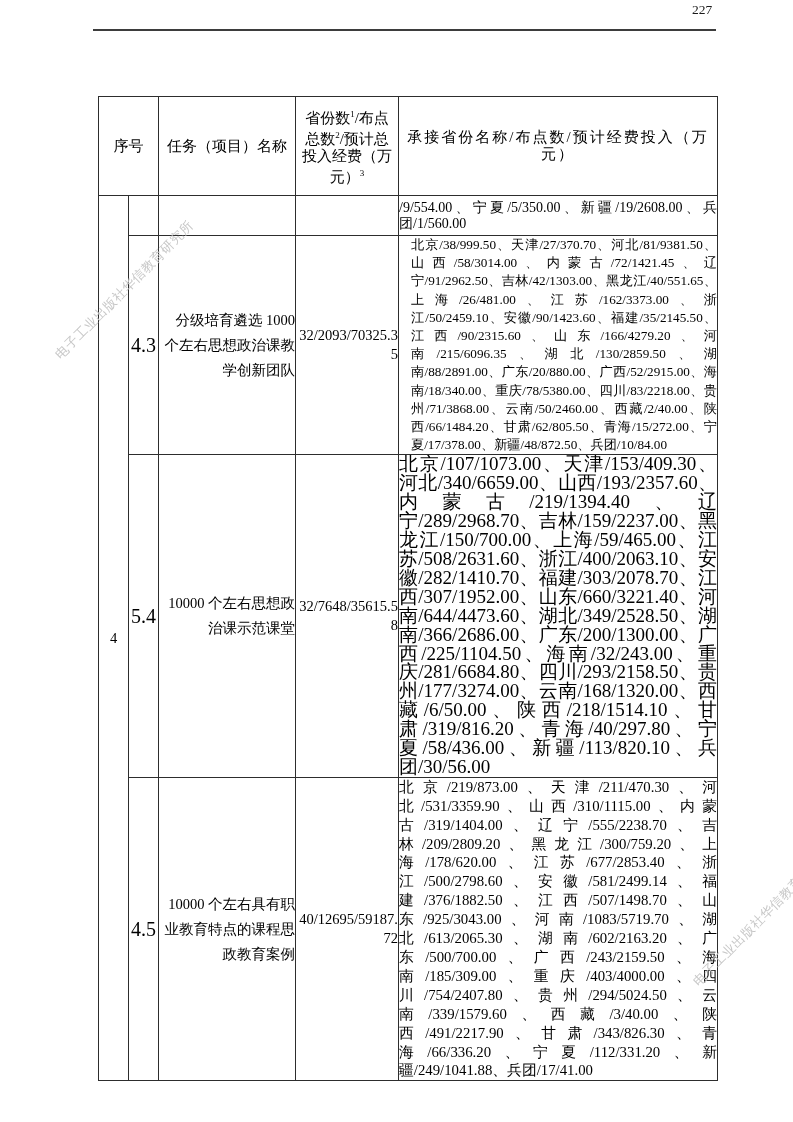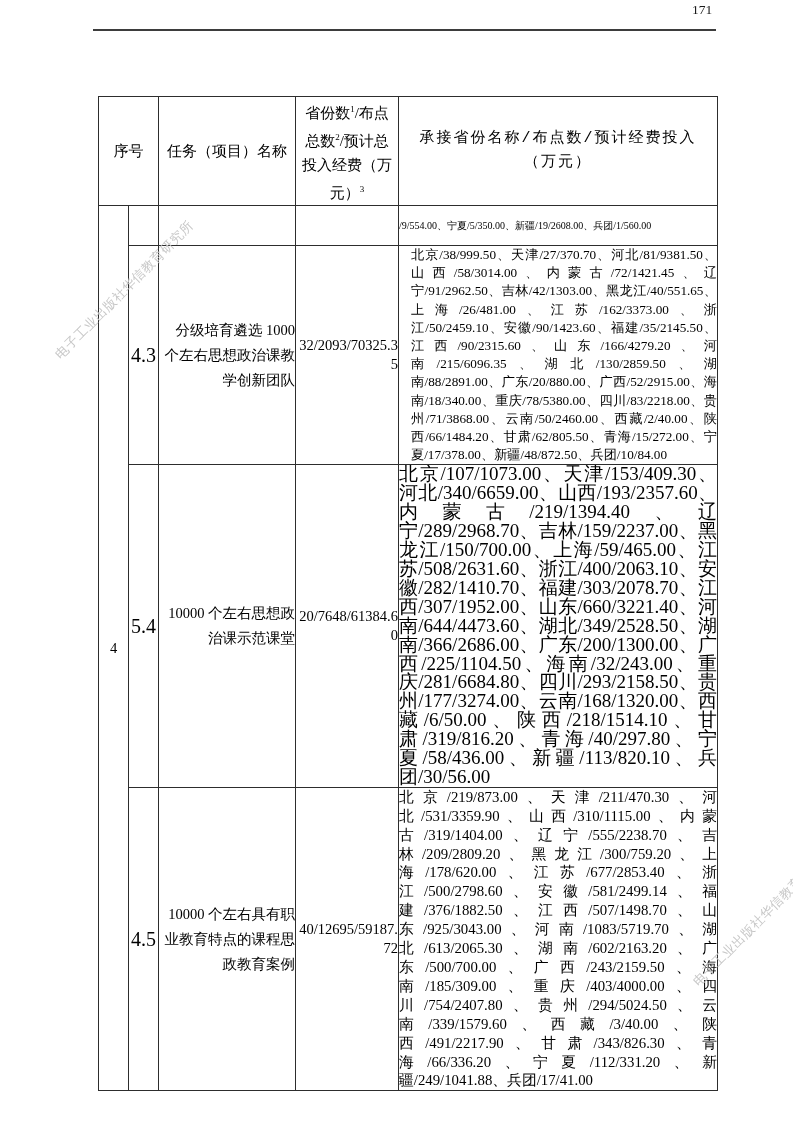--- a/index.html
+++ b/index.html
@@ -17,46 +17,46 @@
   .wm-br{left:668px;top:908px;}
 
   table.doc{position:absolute;left:98px;top:96px;width:619px;border-collapse:collapse;
             table-layout:fixed;z-index:2;}
   table.doc th,table.doc td{border:1px solid #2d2d2d;padding:0;vertical-align:middle;
             font-weight:normal;overflow:hidden;}
   col.c-seq1{width:30px;} col.c-seq2{width:30px;} col.c-name{width:137px;}
   col.c-tot{width:103px;} col.c-det{width:319px;}
 
   tr.hdr{height:81px;}
-  tr.hdr th{font-size:15px;line-height:24px;padding:0 4px;}
+  tr.hdr th{font-size:15px;line-height:17px;padding:9px 4px;}
   th.h-tot{line-height:20px;padding:2px 5px;}
-  th.h-det{letter-spacing:2px;padding:2px 6px;font-family:Liberation Mono, monospace;}
+  th.h-det{letter-spacing:2px;padding:2px 6px;}
   sup.fn{font-size:9px;letter-spacing:0;}
 
   tr.r-a{height:40px;}
   tr.r-43{height:219px;}
   tr.r-44{height:303px;}
   tr.r-45{height:300px;}
 
   td.seq{ text-align:center;vertical-align:top;padding-top:116px;font-size:14.5px;line-height:18px;}
   td.sub{ text-align:center;font-size:20px;line-height:18px;word-break:break-all;padding:0 6px;}
   td.name{text-align:right;font-size:14.5px;line-height:25px;padding:0 7px;}
   td.tot{ text-align:right;font-size:14.5px;line-height:19px;word-break:break-all;padding:0 5px;}
   td.det{ text-align:justify;vertical-align:top;padding:1px 6px 0 6px;}
-  tr.r-a  td.det{font-size:10px;line-height:16px;}
+  tr.r-a  td.det{font-size:14px;line-height:16px;}
   tr.r-43 td.det{font-size:13.2px;line-height:18.2px;padding-left:12px;}
   tr.r-44 td.det{font-size:19px;line-height:18.9px;}
   tr.r-45 td.det{font-size:14.8px;line-height:18.9px;}
 </style>
 </head>
 <body>
 
 <div class="page">
 
-  <div class="page-number">171</div>
+  <div class="page-number">227</div>
   <div class="header-rule"></div>
 
   <div class="watermark wm-tl">电子工业出版社华信教育研究所</div>
   <div class="watermark wm-br">电子工业出版社华信教育研究所</div>
 
   <table class="doc">
     <colgroup>
       <col class="c-seq1">
         <col class="c-seq2">
         <col class="c-name">
@@ -82,21 +82,21 @@
       <tr class="r-43">
         <td class="sub">4.3</td>
         <td class="name">分级培育遴选 1000 个左右思想政治课教学创新团队</td>
         <td class="tot">32/2093/70325.35</td>
         <td class="det">北京/38/999.50、天津/27/370.70、河北/81/9381.50、山西/58/3014.00、内蒙古/72/1421.45、辽宁/91/2962.50、吉林/42/1303.00、黑龙江/40/551.65、上海/26/481.00、江苏/162/3373.00、浙江/50/2459.10、安徽/90/1423.60、福建/35/2145.50、江西/90/2315.60、山东/166/4279.20、河南/215/6096.35、湖北/130/2859.50、湖南/88/2891.00、广东/20/880.00、广西/52/2915.00、海南/18/340.00、重庆/78/5380.00、四川/83/2218.00、贵州/71/3868.00、云南/50/2460.00、西藏/2/40.00、陕西/66/1484.20、甘肃/62/805.50、青海/15/272.00、宁夏/17/378.00、新疆/48/872.50、兵团/10/84.00</td>
       </tr>
 
       <tr class="r-44">
         <td class="sub">5.4</td>
         <td class="name">10000 个左右思想政治课示范课堂</td>
-        <td class="tot">20/7648/61384.60</td>
+        <td class="tot">32/7648/35615.58</td>
         <td class="det">北京/107/1073.00、天津/153/409.30、河北/340/6659.00、山西/193/2357.60、内蒙古/219/1394.40、辽宁/289/2968.70、吉林/159/2237.00、黑龙江/150/700.00、上海/59/465.00、江苏/508/2631.60、浙江/400/2063.10、安徽/282/1410.70、福建/303/2078.70、江西/307/1952.00、山东/660/3221.40、河南/644/4473.60、湖北/349/2528.50、湖南/366/2686.00、广东/200/1300.00、广西/225/1104.50、海南/32/243.00、重庆/281/6684.80、四川/293/2158.50、贵州/177/3274.00、云南/168/1320.00、西藏/6/50.00、陕西/218/1514.10、甘肃/319/816.20、青海/40/297.80、宁夏/58/436.00、新疆/113/820.10、兵团/30/56.00</td>
       </tr>
 
       <tr class="r-45">
         <td class="sub">4.5</td>
         <td class="name">10000 个左右具有职业教育特点的课程思政教育案例</td>
         <td class="tot">40/12695/59187.72</td>
         <td class="det">北京/219/873.00、天津/211/470.30、河北/531/3359.90、山西/310/1115.00、内蒙古/319/1404.00、辽宁/555/2238.70、吉林/209/2809.20、黑龙江/300/759.20、上海/178/620.00、江苏/677/2853.40、浙江/500/2798.60、安徽/581/2499.14、福建/376/1882.50、江西/507/1498.70、山东/925/3043.00、河南/1083/5719.70、湖北/613/2065.30、湖南/602/2163.20、广东/500/700.00、广西/243/2159.50、海南/185/309.00、重庆/403/4000.00、四川/754/2407.80、贵州/294/5024.50、云南/339/1579.60、西藏/3/40.00、陕西/491/2217.90、甘肃/343/826.30、青海/66/336.20、宁夏/112/331.20、新疆/249/1041.88、兵团/17/41.00</td>
       </tr>
     </tbody>

